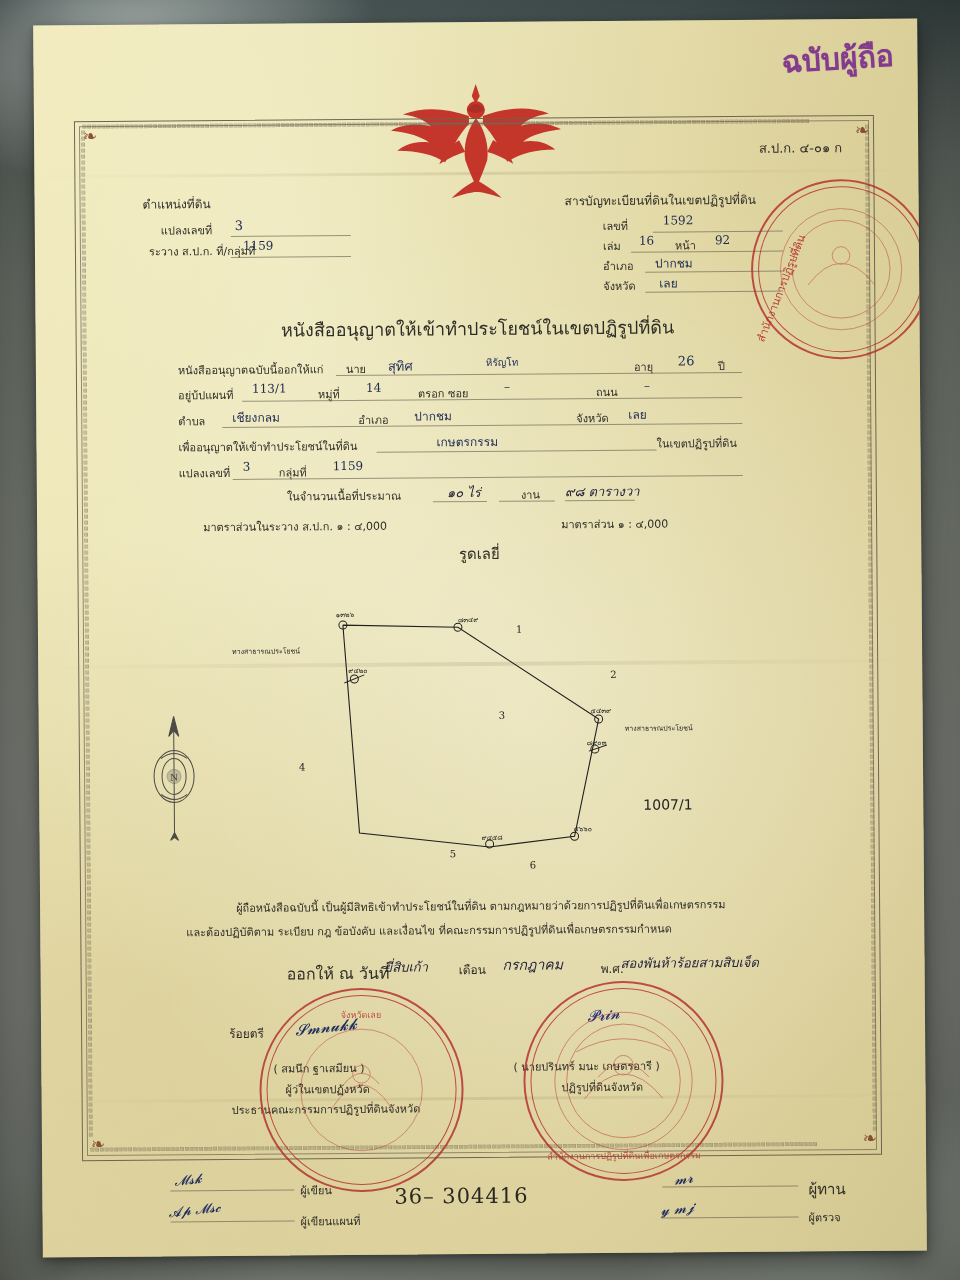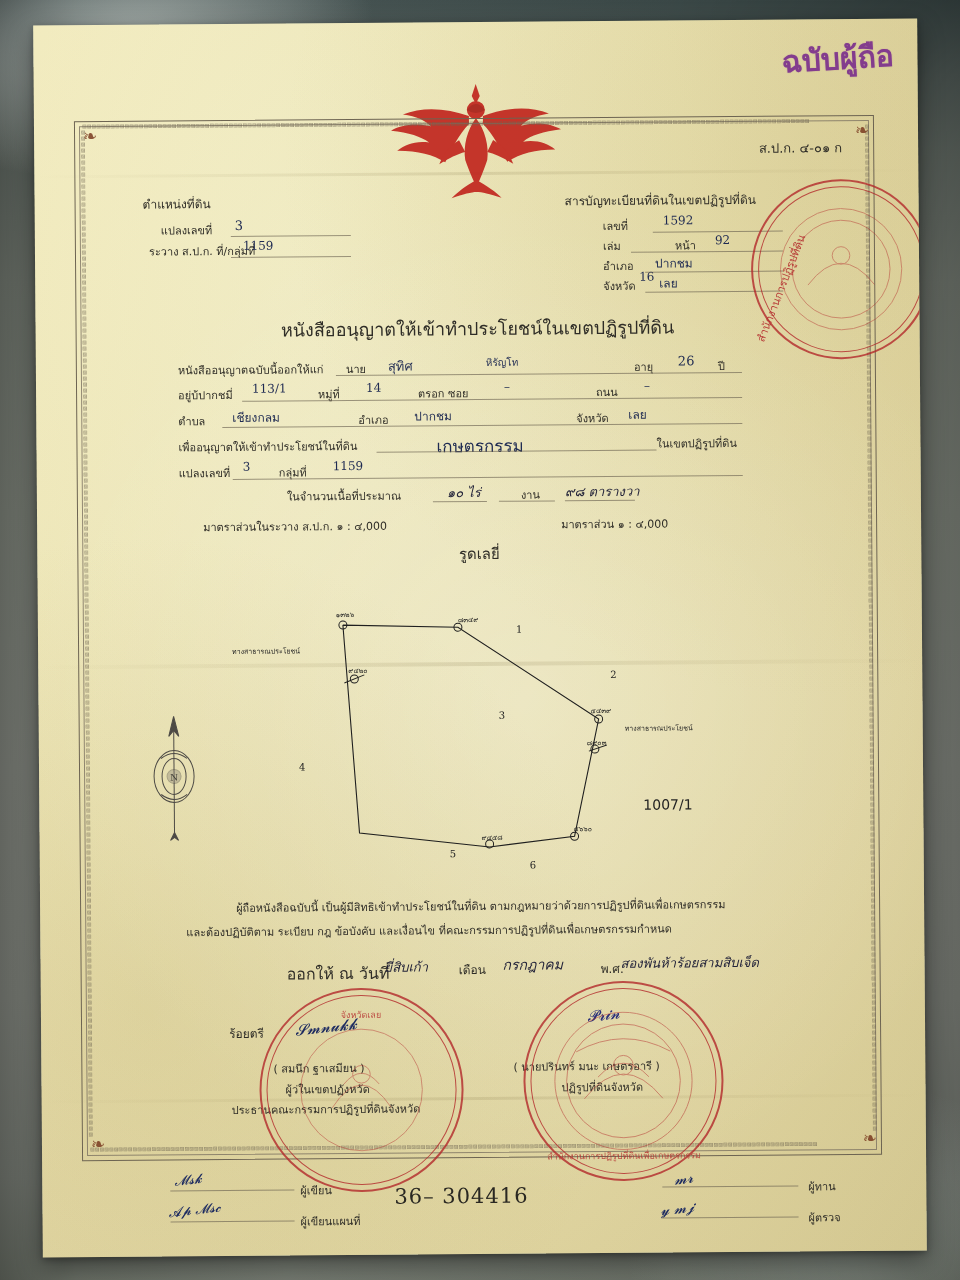--- a/index.html
+++ b/index.html
@@ -308,21 +308,21 @@
     <div class="t hand" style="left:208px;top:215px;font-size:12px;">1159</div>
     <div class="rule" style="left:196px;top:233px;width:120px;"></div>
 
     <div class="t print" style="left:530px;top:170px;font-size:12px;">สารบัญทะเบียนที่ดินในเขตปฏิรูปที่ดิน</div>
 
     <div class="t print" style="left:568px;top:196px;font-size:11px;">เลขที่</div>
     <div class="t hand" style="left:628px;top:193px;font-size:12px;">1592</div>
     <div class="rule" style="left:618px;top:211px;width:130px;"></div>
 
     <div class="t print" style="left:568px;top:216px;font-size:11px;">เล่ม</div>
-    <div class="t hand" style="left:604px;top:213px;font-size:12px;margin-top:36px;">16</div>
+    <div class="t hand" style="left:604px;top:213px;font-size:12px;">16</div>
     <div class="t print" style="left:640px;top:216px;font-size:11px;">หน้า</div>
     <div class="t hand" style="left:680px;top:213px;font-size:12px;">92</div>
     <div class="rule" style="left:596px;top:231px;width:152px;"></div>
 
     <div class="t print" style="left:568px;top:236px;font-size:11px;">อำเภอ</div>
     <div class="t hand" style="left:620px;top:233px;font-size:12px;">ปากชม</div>
     <div class="rule" style="left:610px;top:251px;width:138px;"></div>
 
     <div class="t print" style="left:568px;top:256px;font-size:11px;">จังหวัด</div>
     <div class="t hand" style="left:624px;top:253px;font-size:12px;">เลย</div>
@@ -332,40 +332,40 @@
 
     <div class="t print" style="left:142px;top:337px;font-size:11px;">หนังสืออนุญาตฉบับนี้ออกให้แก่</div>
     <div class="t print" style="left:310px;top:337px;font-size:11px;">นาย</div>
     <div class="t hand" style="left:352px;top:333px;font-size:13px;">สุทิศ</div>
     <div class="t hand" style="left:450px;top:333px;font-size:10px;">หิรัญโท</div>
     <div class="t print" style="left:598px;top:337px;font-size:11px;">อายุ</div>
     <div class="t hand" style="left:642px;top:333px;font-size:13px;">26</div>
     <div class="t print" style="left:682px;top:337px;font-size:11px;">ปี</div>
     <div class="rule" style="left:300px;top:352px;width:406px;"></div>
 
-    <div class="t print" style="left:142px;top:362px;font-size:11px;">อยู่บ้ปากชมี่</div>
+    <div class="t print" style="left:142px;top:362px;font-size:11px;">อยู่บ้ปแผนที่</div>
     <div class="t hand" style="left:216px;top:358px;font-size:12px;">113/1</div>
     <div class="t print" style="left:282px;top:362px;font-size:11px;">หมู่ที่</div>
     <div class="t hand" style="left:330px;top:358px;font-size:12px;">14</div>
     <div class="t print" style="left:382px;top:362px;font-size:11px;">ตรอก ซอย</div>
     <div class="t hand" style="left:468px;top:358px;font-size:12px;">–</div>
     <div class="t print" style="left:560px;top:362px;font-size:11px;">ถนน</div>
     <div class="t hand" style="left:608px;top:358px;font-size:12px;">–</div>
     <div class="rule" style="left:206px;top:377px;width:500px;"></div>
 
     <div class="t print" style="left:142px;top:388px;font-size:11px;">ตำบล</div>
     <div class="t hand" style="left:196px;top:384px;font-size:12px;">เชียงกลม</div>
     <div class="t print" style="left:322px;top:388px;font-size:11px;">อำเภอ</div>
     <div class="t hand" style="left:378px;top:384px;font-size:12px;">ปากชม</div>
     <div class="t print" style="left:540px;top:388px;font-size:11px;">จังหวัด</div>
     <div class="t hand" style="left:592px;top:384px;font-size:12px;">เลย</div>
     <div class="rule" style="left:186px;top:403px;width:520px;"></div>
 
     <div class="t print" style="left:142px;top:414px;font-size:11px;">เพื่ออนุญาตให้เข้าทำประโยชน์ในที่ดิน</div>
-    <div class="t hand" style="left:400px;top:410px;font-size:17px;">เกษตรกรรม</div>
+    <div class="t hand" style="left:400px;top:410px;font-size:12px;">เกษตรกรรม</div>
     <div class="t print" style="left:620px;top:414px;font-size:11px;">ในเขตปฏิรูปที่ดิน</div>
     <div class="rule" style="left:340px;top:429px;width:280px;"></div>
 
     <div class="t print" style="left:142px;top:440px;font-size:11px;">แปลงเลขที่</div>
     <div class="t hand" style="left:206px;top:436px;font-size:12px;">3</div>
     <div class="t print" style="left:242px;top:440px;font-size:11px;">กลุ่มที่</div>
     <div class="t hand" style="left:296px;top:436px;font-size:12px;">1159</div>
     <div class="rule" style="left:196px;top:455px;width:510px;"></div>
 
     <div class="t print" style="left:250px;top:464px;font-size:11px;">ในจำนวนเนื้อที่ประมาณ</div>
@@ -503,21 +503,21 @@
     <div class="t print" style="left:258px;top:1158px;font-size:11px;">ผู้เขียน</div>
     <div class="rule" style="left:128px;top:1166px;width:124px;"></div>
 
     <div class="sig" style="left:126px;top:1178px;font-size:13px;">𝓐𝓹 𝓜𝓼𝓬</div>
     <div class="t print" style="left:258px;top:1189px;font-size:11px;">ผู้เขียนแผนที่</div>
     <div class="rule" style="left:128px;top:1197px;width:124px;"></div>
 
     <div id="serial">36– 304416</div>
 
     <div class="sig" style="left:632px;top:1150px;font-size:14px;">𝓶𝓻</div>
-    <div class="t print" style="left:766px;top:1158px;font-size:11px;">ผู้ทาน</div>
+    <div class="t print" style="left:766px;top:1158px;font-size:15px;">ผู้ทาน</div>
     <div class="rule" style="left:620px;top:1166px;width:136px;"></div>
 
     <div class="sig" style="left:618px;top:1180px;font-size:14px;">𝔂 𝓶𝓳</div>
     <div class="t print" style="left:766px;top:1189px;font-size:11px;">ผู้ตรวจ</div>
     <div class="rule" style="left:620px;top:1197px;width:136px;"></div>
 
   </div>
 </div>
 
 </body></html>

